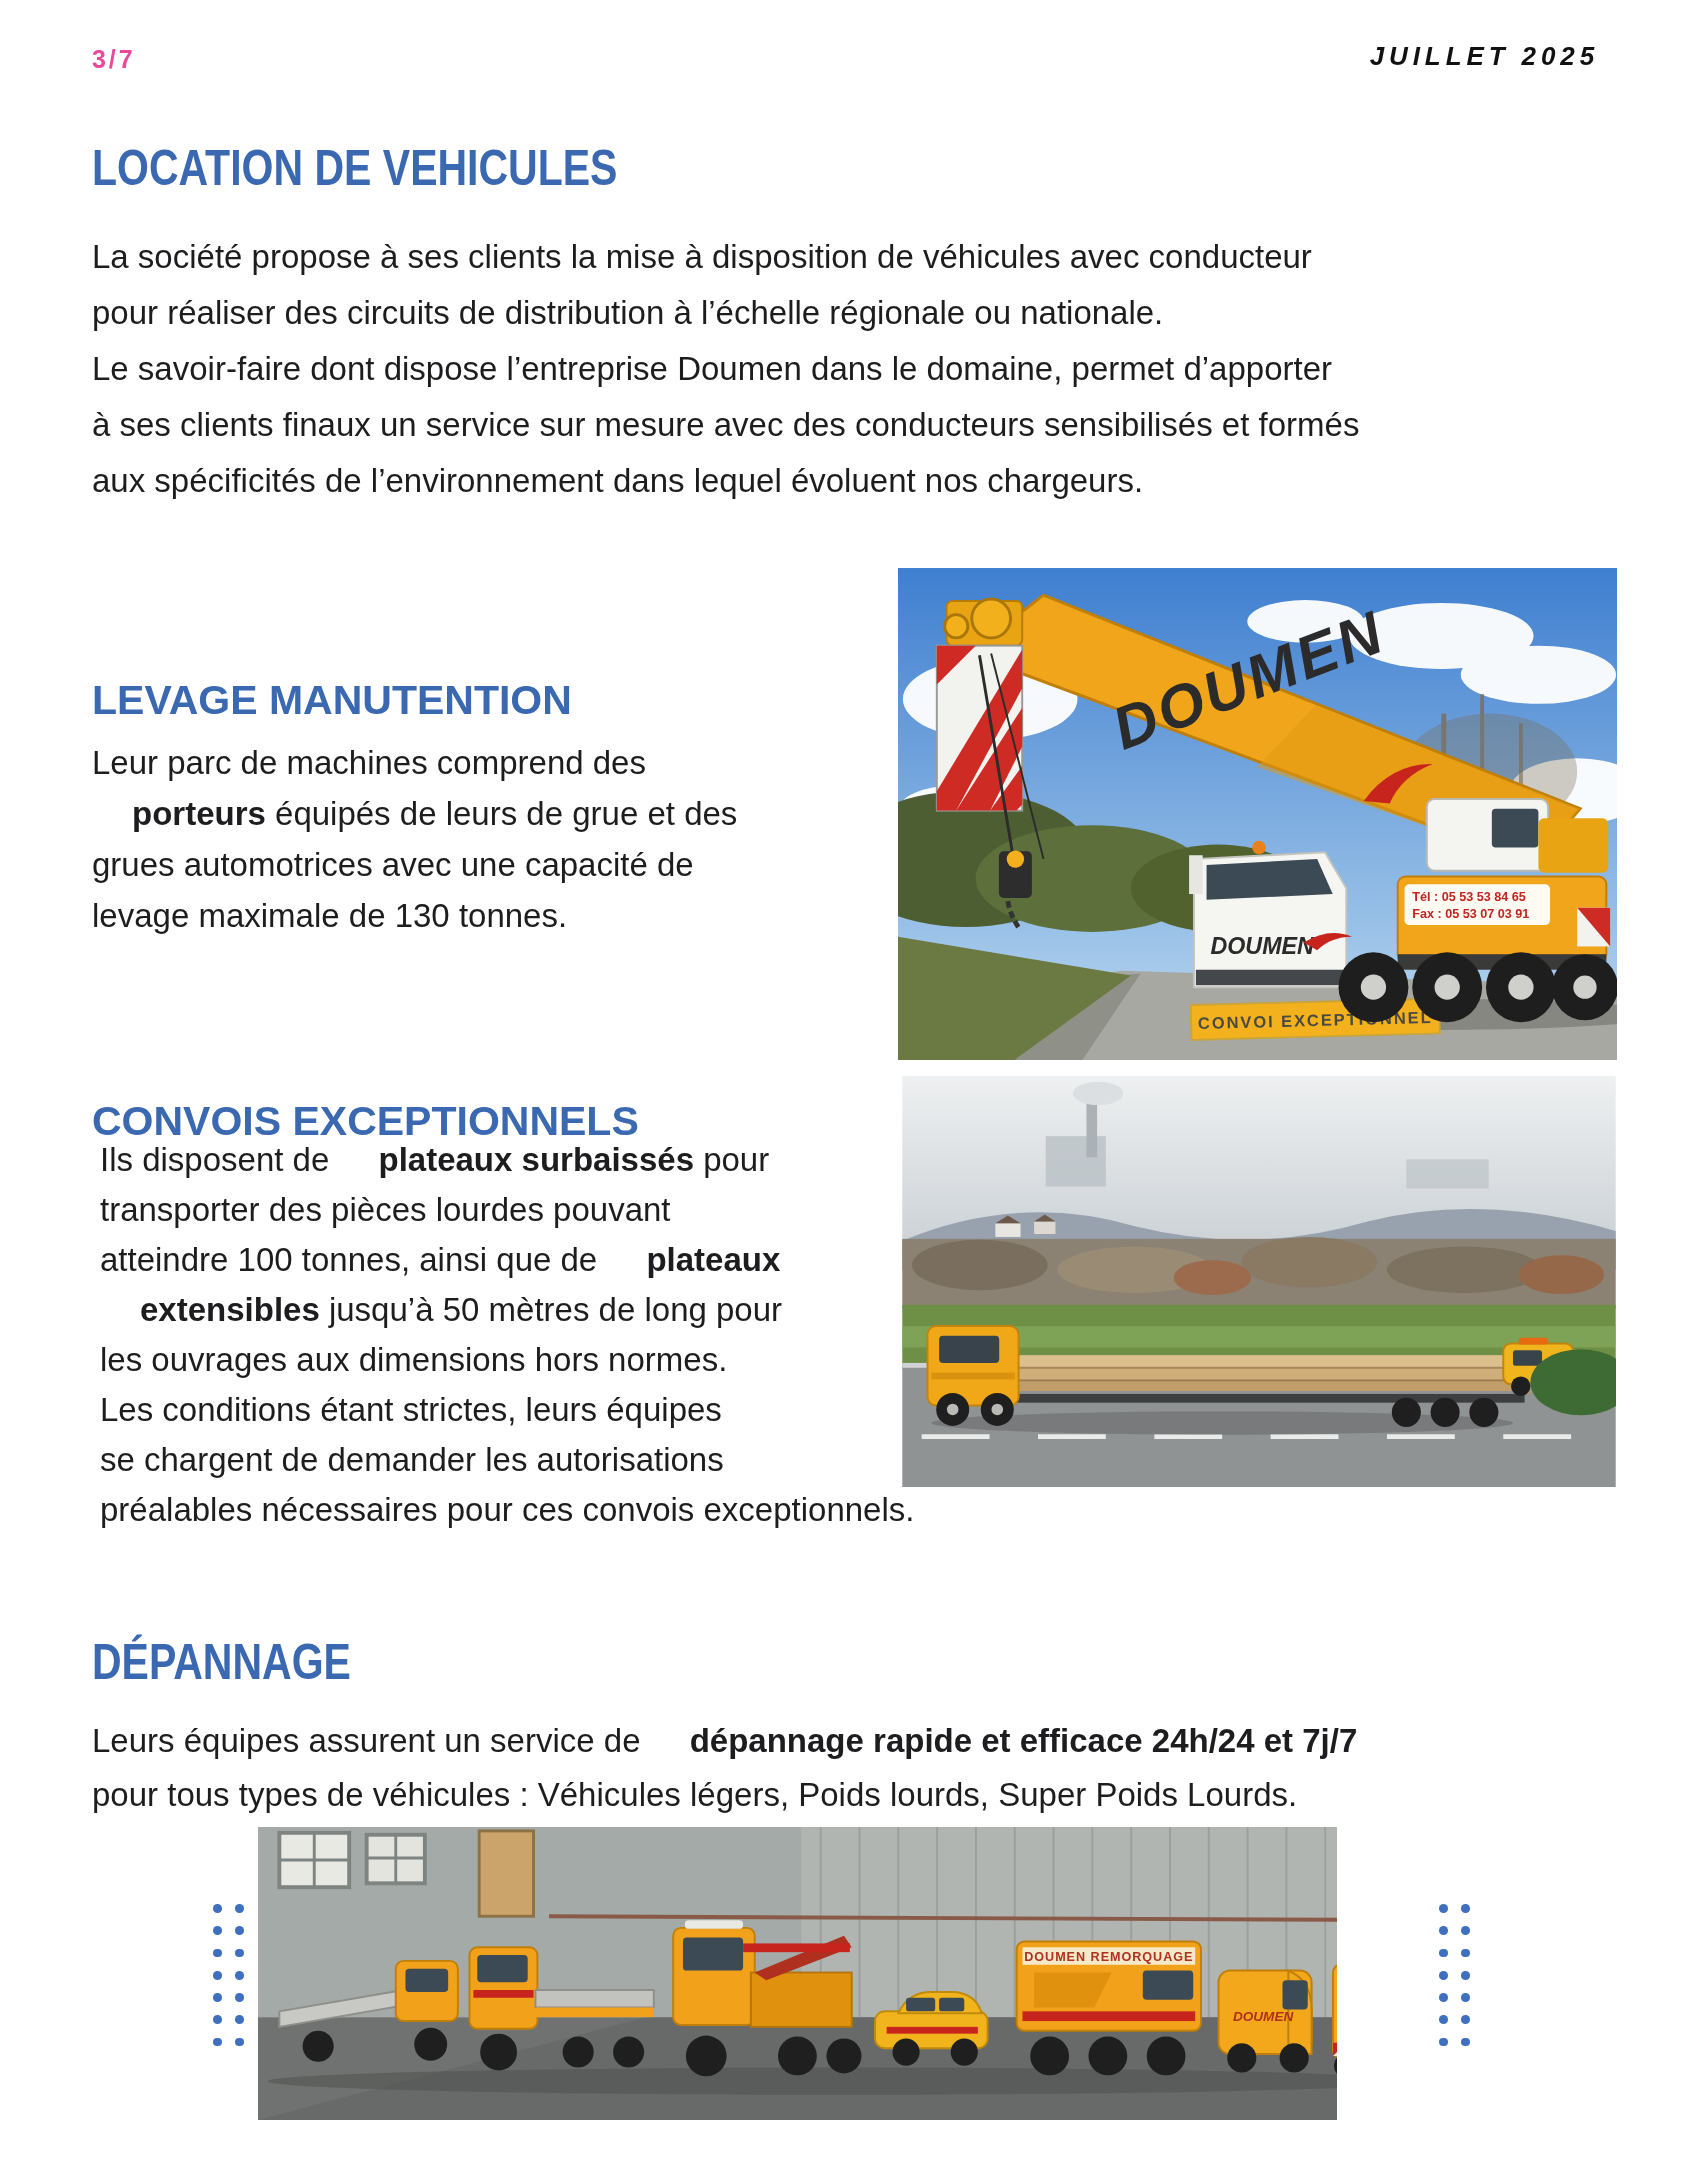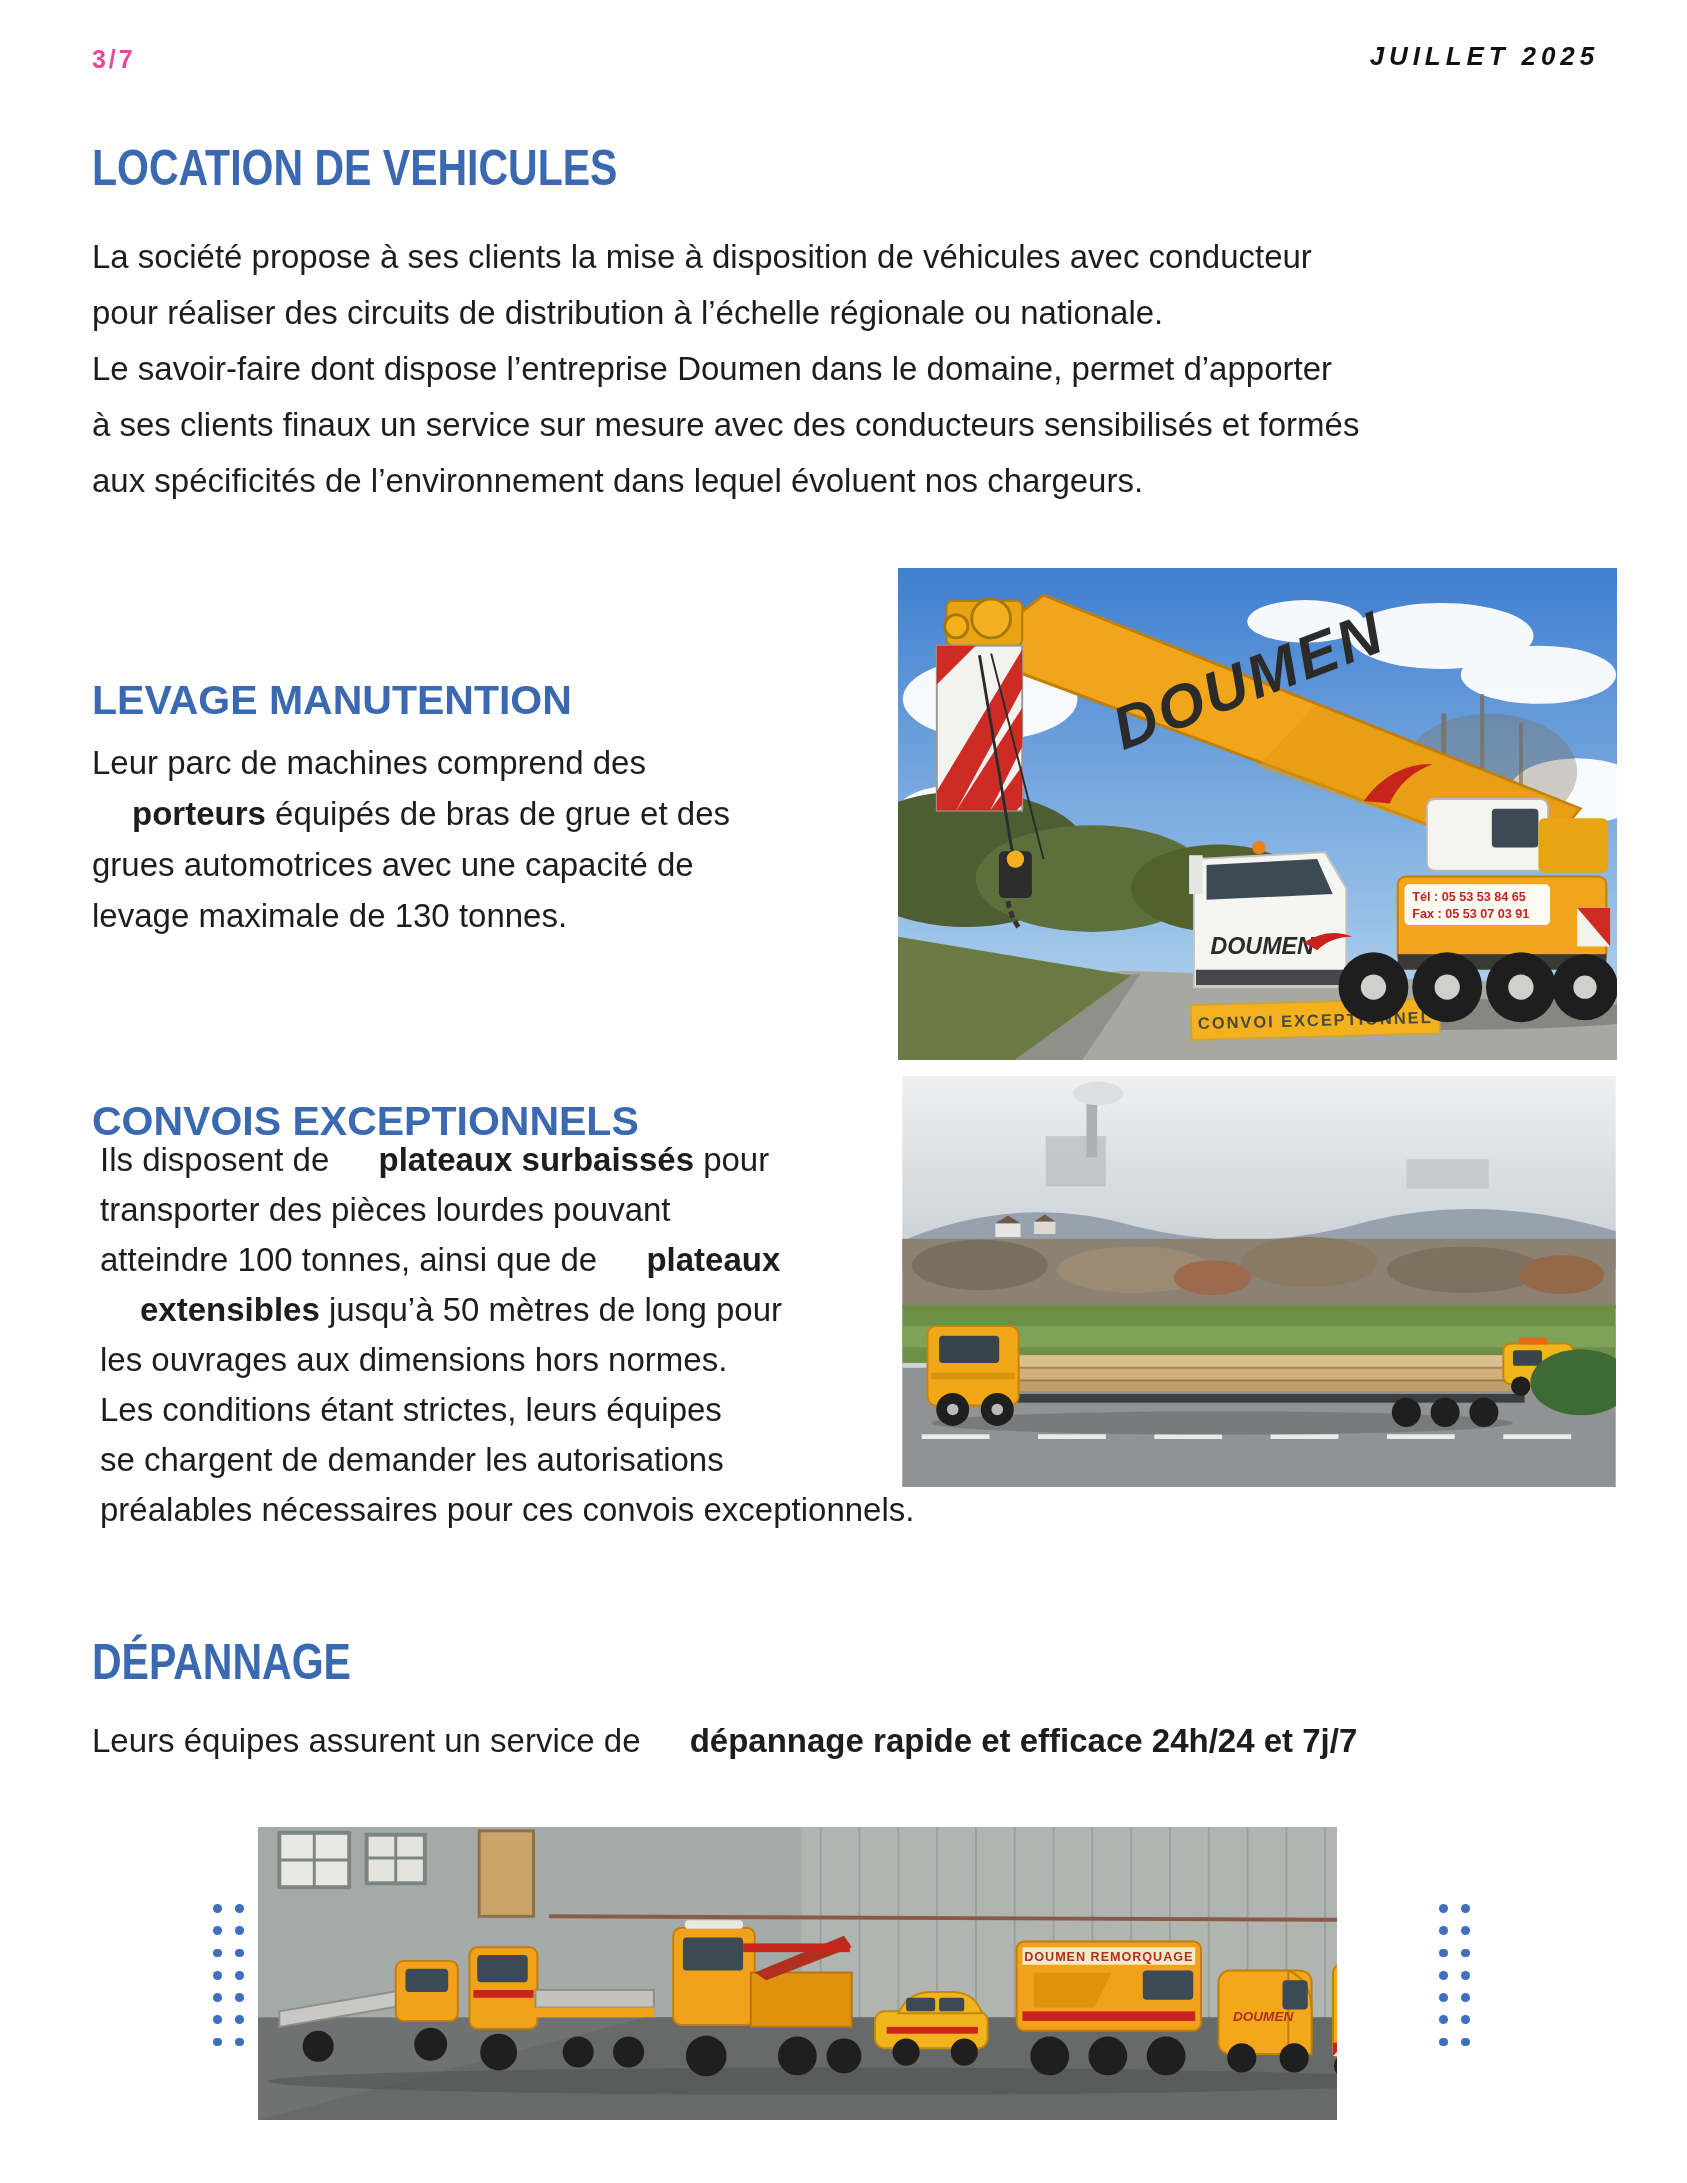--- a/index.html
+++ b/index.html
@@ -41,21 +41,21 @@
   <div class="abs issue">JUILLET 2025</div>
 
   <h2 class="abs head head-cond h-location">LOCATION DE VEHICULES</h2>
   <div class="abs body-txt p1">La société propose à ses clients la mise à disposition de véhicules avec conducteur
 pour réaliser des circuits de distribution à l’échelle régionale ou nationale.
 Le savoir-faire dont dispose l’entreprise Doumen dans le domaine, permet d’apporter
 à ses clients finaux un service sur mesure avec des conducteurs sensibilisés et formés
 aux spécificités de l’environnement dans lequel évoluent nos chargeurs.</div>
 
   <h2 class="abs head head-wide h-levage">LEVAGE MANUTENTION</h2>
-  <div class="abs rich p-levage"><span>Leur parc de machines comprend des</span><br><span class="b">porteurs</span><span> équipés de bras de grue et des</span><br><span>grues automotrices avec une capacité de</span><br><span>levage maximale de 130 tonnes.</span></div>
+  <div class="abs rich p-levage"><span>Leur parc de machines comprend des</span><br><span class="b">porteurs</span><span> équipés de leurs de grue et des</span><br><span>grues automotrices avec une capacité de</span><br><span>levage maximale de 130 tonnes.</span></div>
 
   <div class="abs photo ph-crane">
     <svg width="719" height="492" viewBox="0 0 741 507" xmlns="http://www.w3.org/2000/svg">
       <defs>
         <linearGradient id="sky1" x1="0" y1="0" x2="0" y2="1">
           <stop offset="0" stop-color="#3f7fd0"></stop>
             <stop offset="0.75" stop-color="#9cc3e8"></stop>
             <stop offset="1" stop-color="#c4dcf2"></stop>
         </linearGradient>
       </defs>
@@ -234,21 +234,21 @@
         <rect x="630" y="283" width="30" height="16" rx="3" fill="#38434c"></rect>
         <rect x="636" y="270" width="30" height="7" rx="3" fill="#e86a10"></rect>
         <circle cx="638" cy="320" r="10" fill="#1f1f1f"></circle>
           <circle cx="676" cy="320" r="10" fill="#1f1f1f"></circle>
       </g>
       <ellipse cx="700" cy="316" rx="52" ry="34" fill="#3e6b33"></ellipse>
     </svg>
   </div>
 
   <h2 class="abs head head-cond h-dep">DÉPANNAGE</h2>
-  <div class="abs rich p-dep"><span>Leurs équipes assurent un service de </span><span class="b">dépannage rapide et efficace 24h/24 et 7j/7</span><br></div>
+  <div class="abs rich p-dep"><span>Leurs équipes assurent un service de </span><span class="b">dépannage rapide et efficace 24h/24 et 7j/7</span><br><span>pour tous types de véhicules : Véhicules légers, Poids lourds, Super Poids Lourds.</span></div>
 
   <div class="abs photo ph-fleet">
     <svg width="1171" height="293" viewBox="0 0 1207 302" xmlns="http://www.w3.org/2000/svg">
       <g>
         <rect width="1207" height="196" fill="#a3aaa8"></rect>
         <rect x="560" y="0" width="647" height="196" fill="#b0b5b2"></rect>
         <g stroke="#9aa09d" stroke-width="2">
           <line x1="580" y1="0" x2="580" y2="196"></line>
             <line x1="620" y1="0" x2="620" y2="196"></line>
           <line x1="660" y1="0" x2="660" y2="196"></line>

